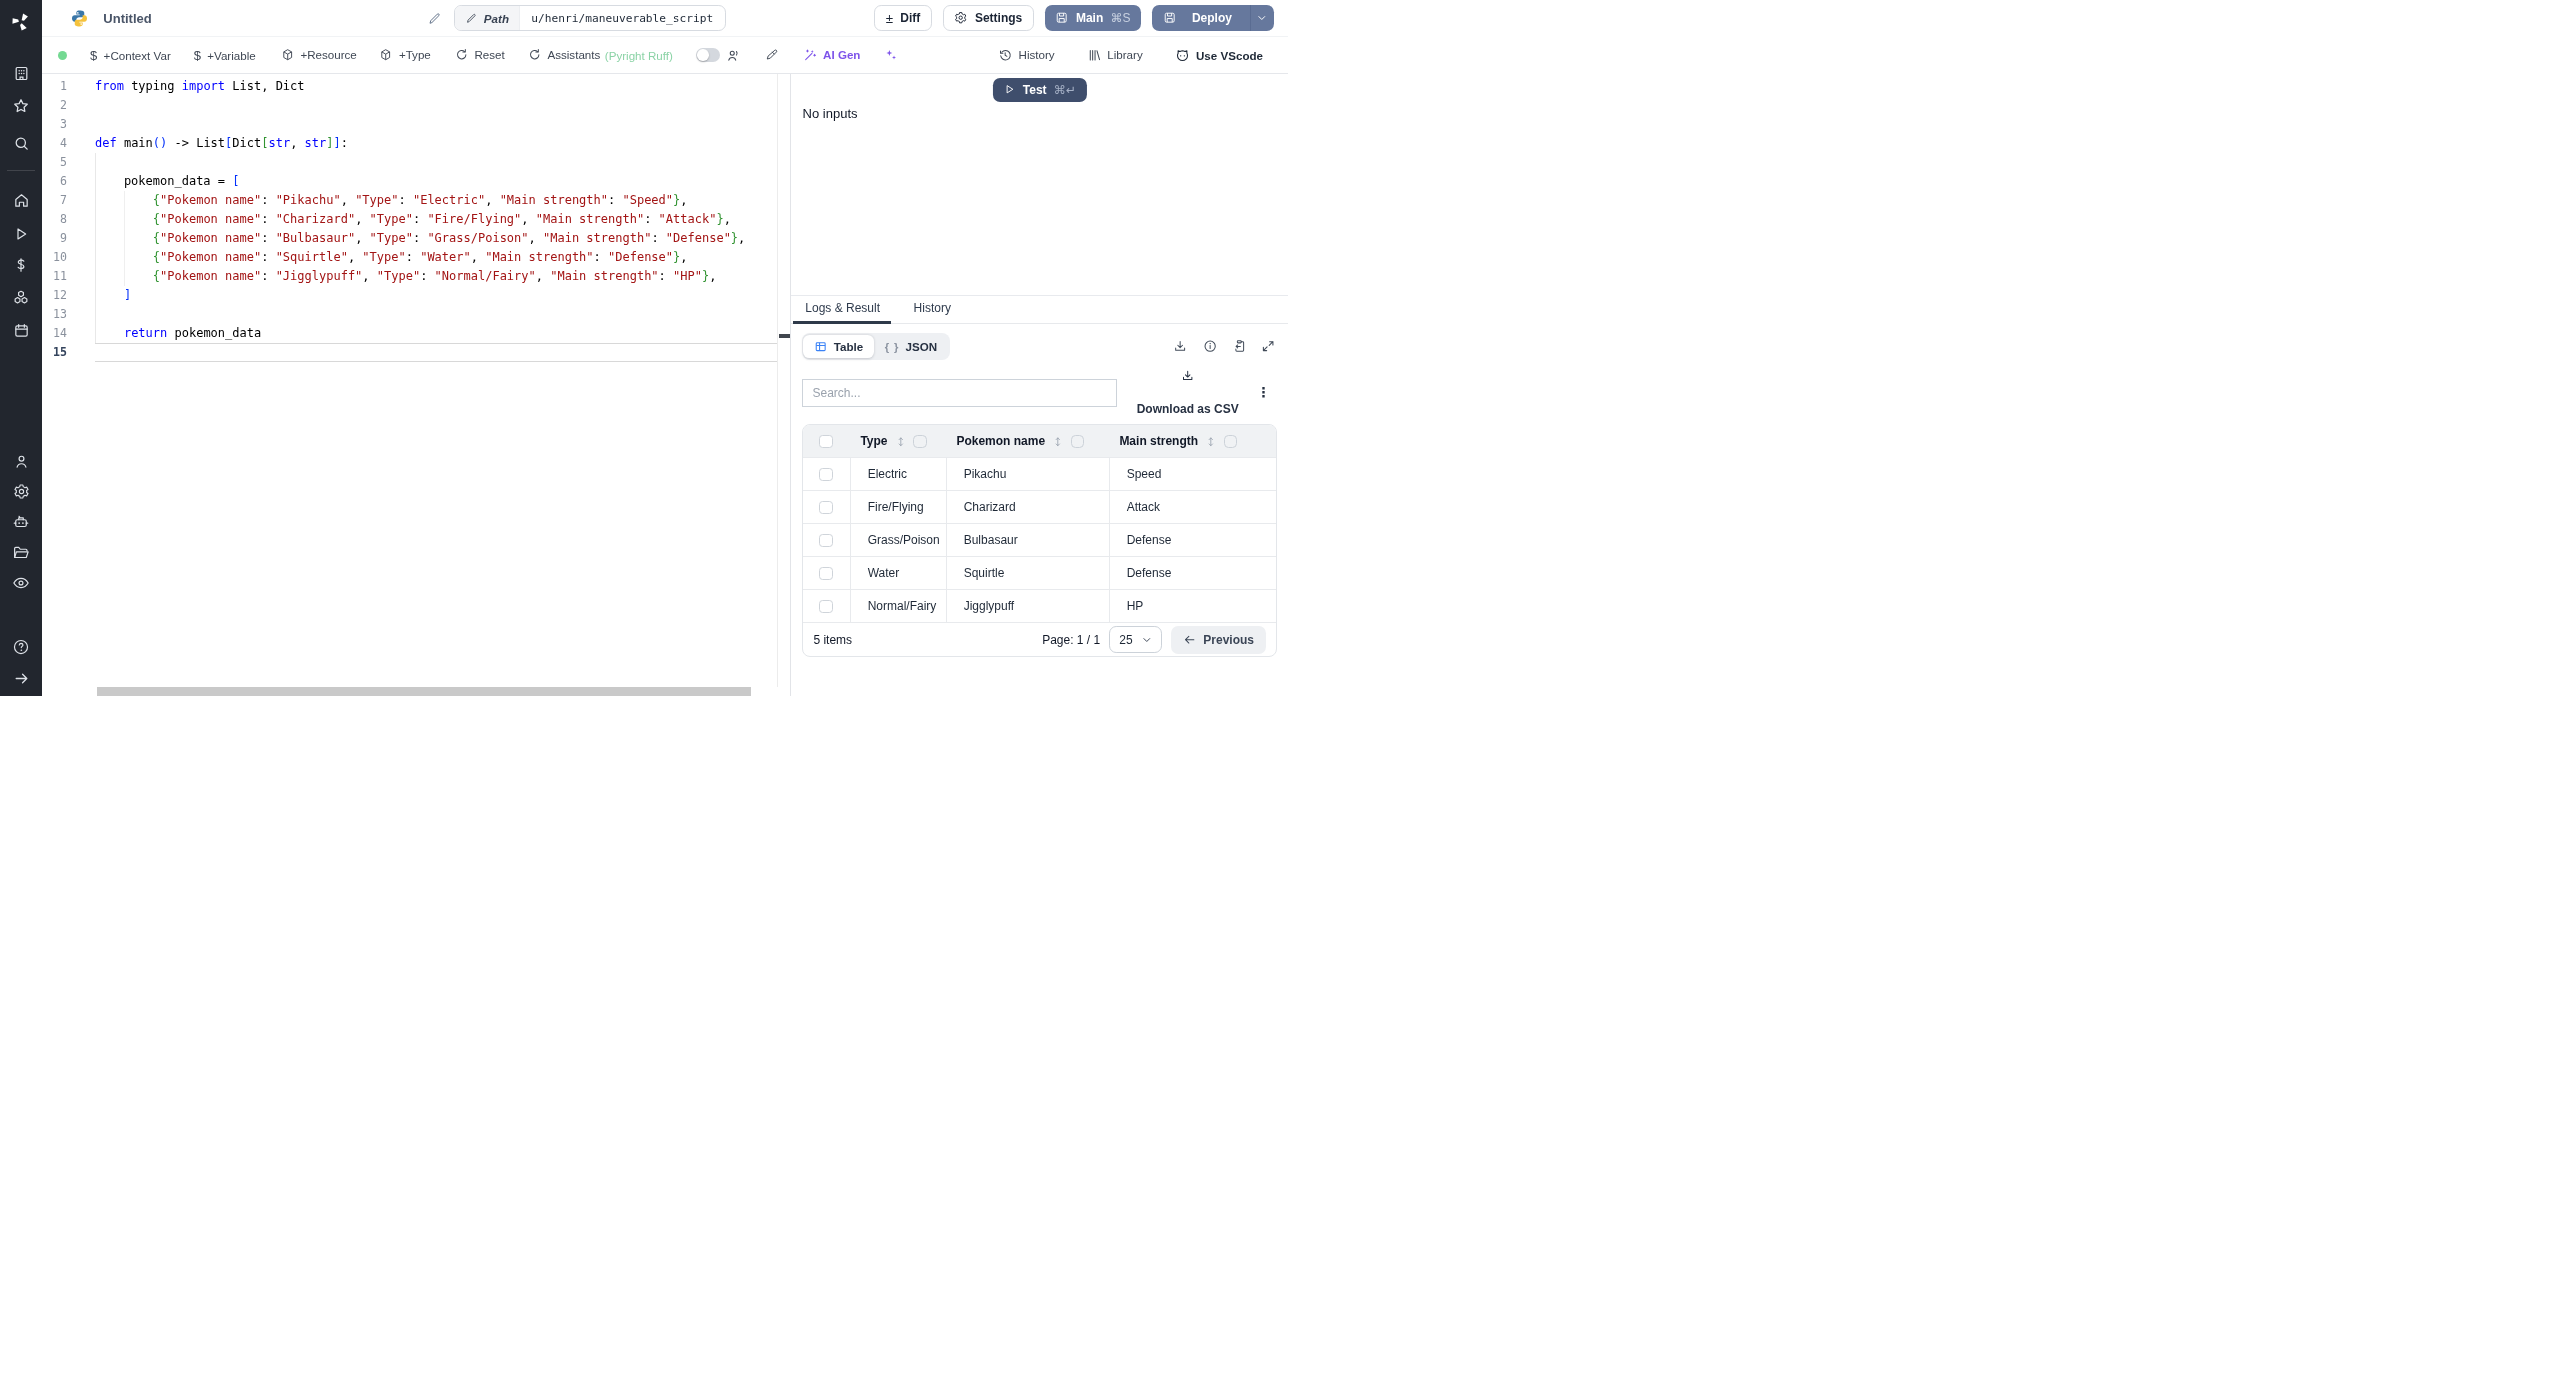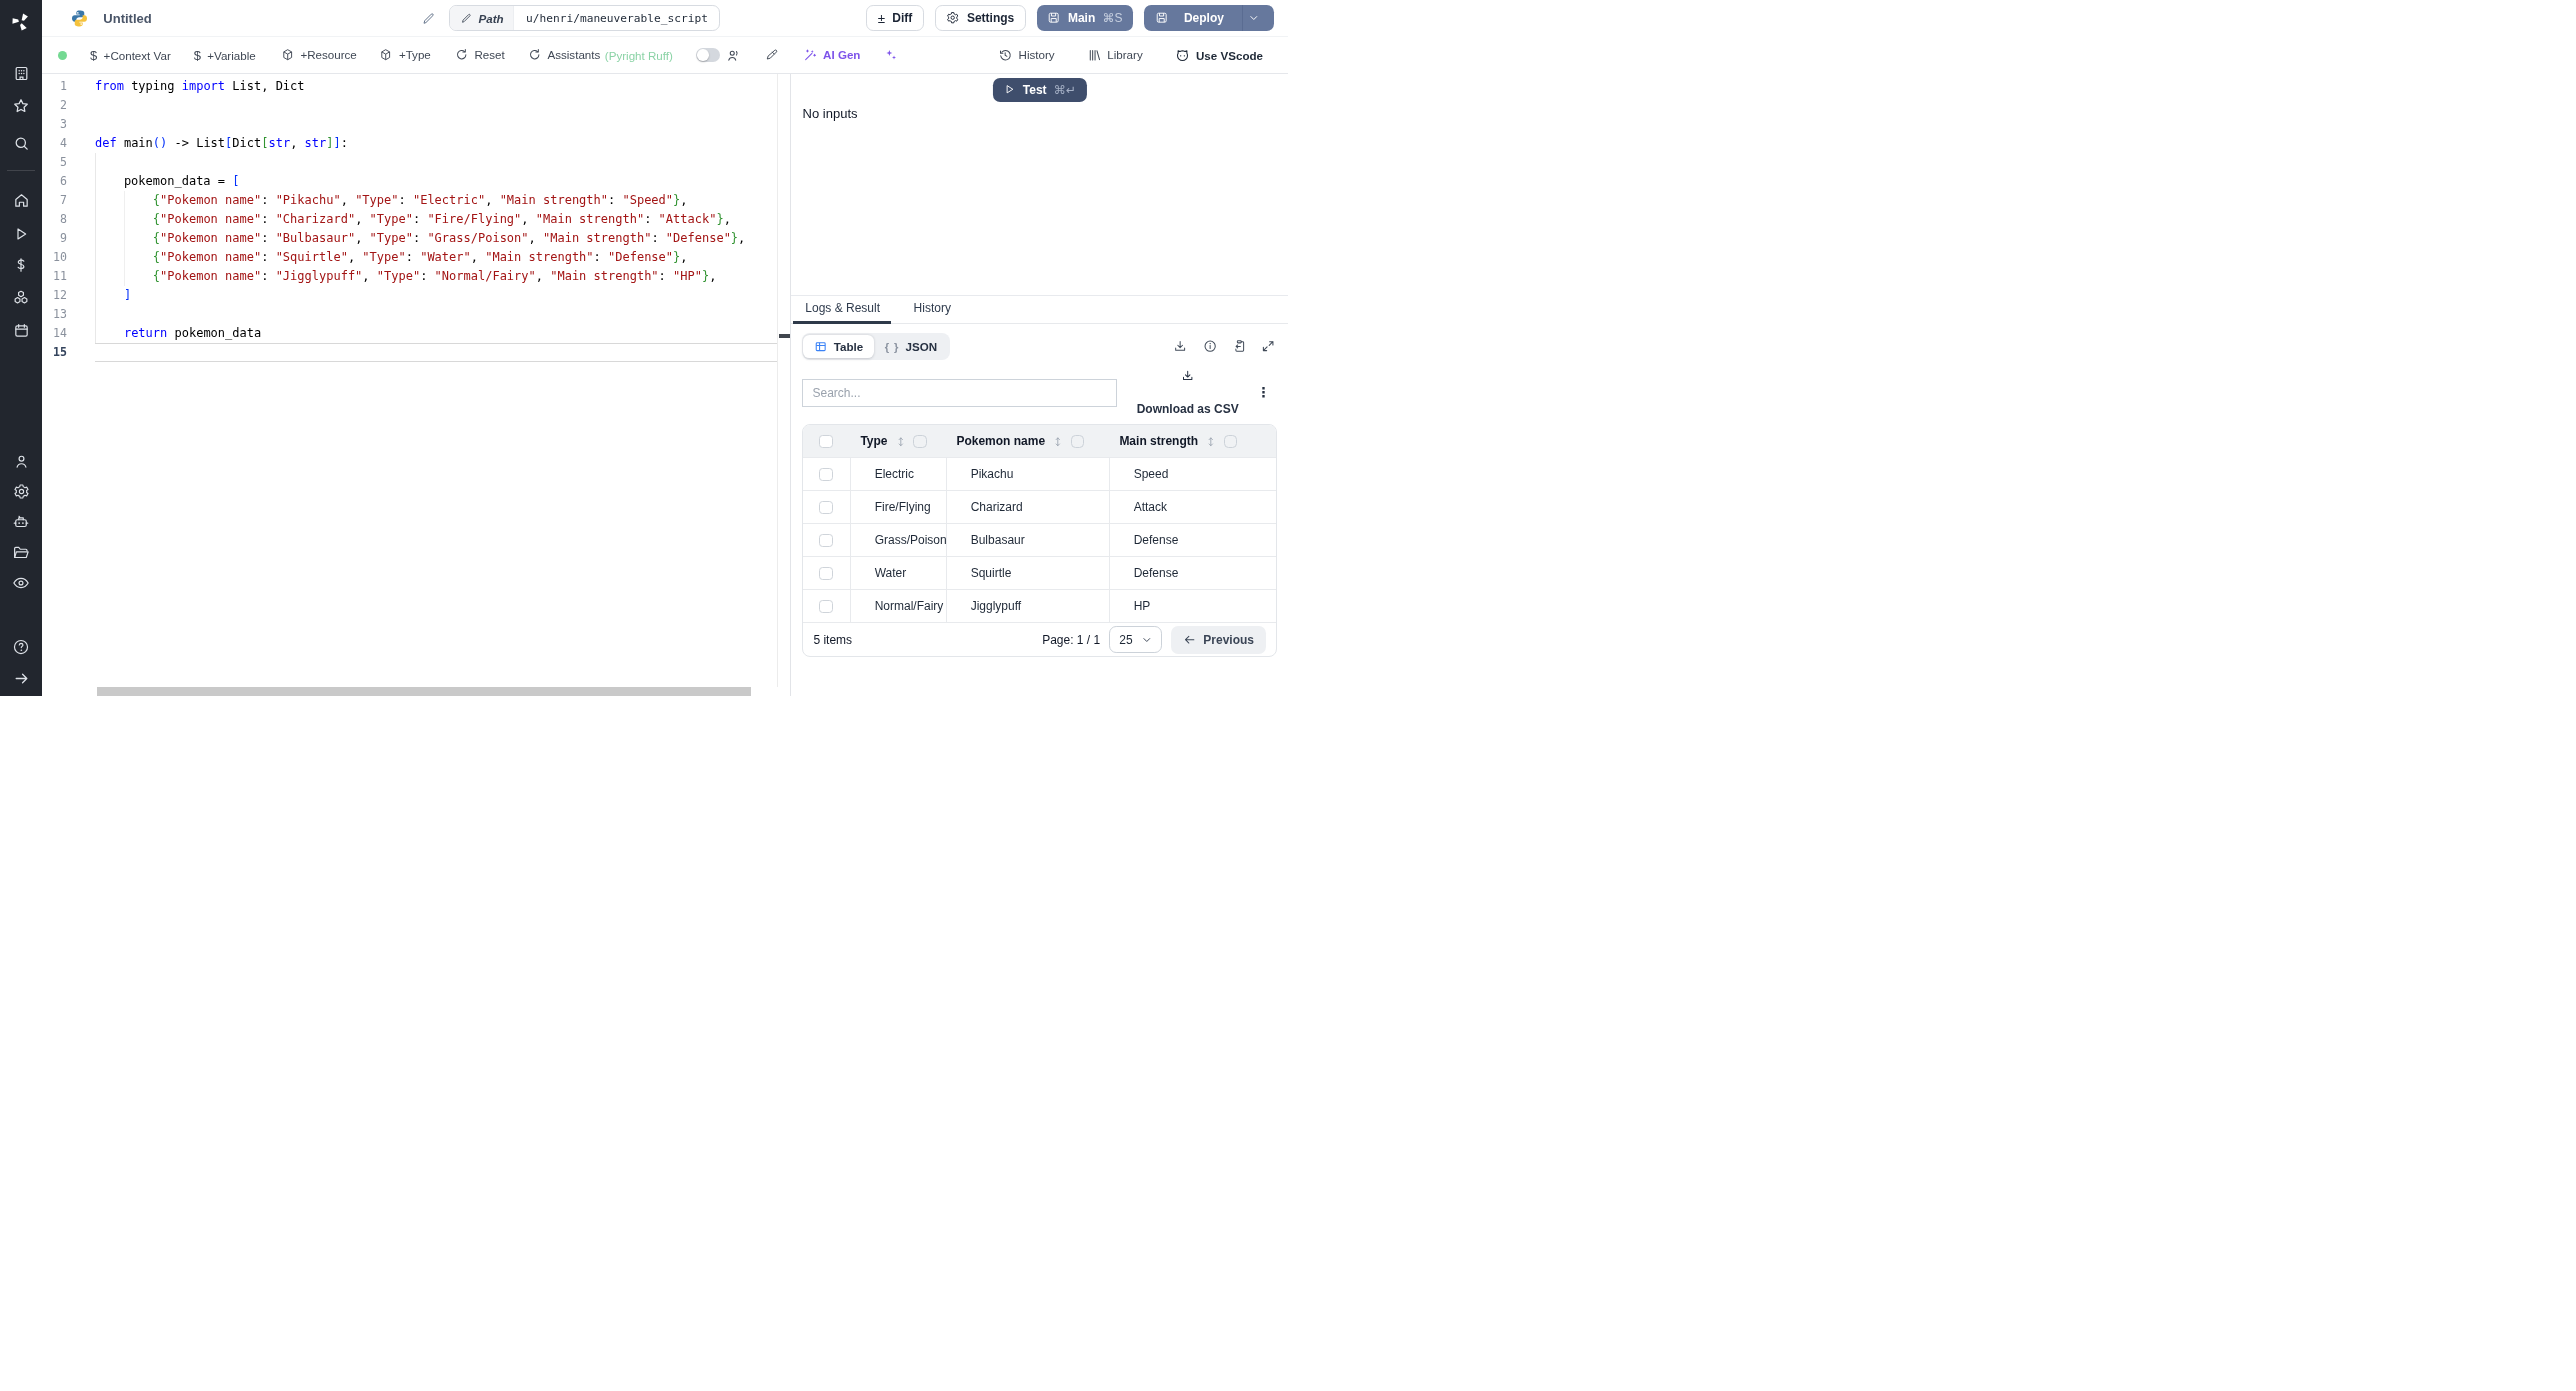--- a/index.html
+++ b/index.html
@@ -18,21 +18,21 @@
   .topbar { height:37px; display:flex; align-items:center; padding:0 14.3px 0 28px; border-bottom:0.9px solid #f1f3f5; flex-shrink:0; }
   .title { margin-left:14.3px; font-size:13px; font-weight:700; color:#4a5568; }
   .sp2 { flex:2; } .sp1 { flex:1; }
   .pencil-btn { color:#64748b; display:flex; cursor:pointer; }
   .pathpill { display:flex; align-items:center; height:26px; border:0.9px solid #d7dbe1; border-radius:7.2px; overflow:hidden; margin-left:12.5px; cursor:pointer; background:#fff; }
   .path-left { display:flex; align-items:center; gap:6.3px; background:#f4f5f7; padding:0 9.8px; height:100%; color:#374151; font-weight:600; font-size:11.6px; border-right:0.9px solid #eceef1;font-style:italic; }
   .path-val { padding:0 11.6px; font-family:"DejaVu Sans Mono","Liberation Mono",monospace; font-size:11.2px; color:#1f2937; }
   .btn { display:flex; align-items:center; gap:7.2px; height:26px; border:0.9px solid #d7dbe1; border-radius:7.2px; padding:0 10.7px; font-size:12px; font-weight:600; color:#1b2434; background:#fff; margin-left:10.7px; cursor:pointer; white-space:nowrap; }
   .btn.primary { background:#66789d; border:none; color:#fff; }
   .kbd-muted { color:#c7d0e0; font-weight:500; }
-  .btn.deploy { padding-right:8px;gap:16px; }
+  .btn.deploy { padding-right:0;gap:16px; }
   .dp-chev { display:flex; align-items:center; justify-content:center; width:24px; height:100%; border-left:0.9px solid #5a6c92; margin-left:1.8px; }
 
   
   .toolbar { height:37px; display:flex; align-items:center; padding:0 25px 0 10.7px; border-bottom:0.9px solid #e5e7eb; font-size:11.6px; color:#3f4754; flex-shrink:0; }
   .dot { width:9px; height:9px; border-radius:50%; background:#74d992; margin-left:5.4px; flex-shrink:0; }
   .titem { display:flex; align-items:center; gap:6.3px; cursor:pointer; white-space:nowrap; font-weight:500; }
   .assist-detail { color:#8bd3a6; font-weight:500; margin-left:4.5px; cursor:pointer; }
   .toggle { width:24px; height:14.3px; border-radius:8px; background:#d4d8de; position:relative; cursor:pointer; }
   .toggle .knob { position:absolute; left:1.3px; top:1.3px; width:11.6px; height:11.6px; border-radius:50%; background:#fff; box-shadow:0 0.9px 1.8px rgba(0,0,0,.25); }
   .purple { color:#7d53ea; font-weight:600; }
@@ -88,21 +88,21 @@
   .kebab { margin-left:18px; margin-right:7.2px; font-size:13.4px; color:#273142; cursor:pointer; font-weight:700; }
 
   .table { margin-top:8px; border:0.9px solid #e3e6ea; border-radius:8px; overflow:hidden; background:#fff; }
   .thead { display:grid; grid-template-columns:47px 96px 163px 1fr; background:#f0f2f4; height:32px; align-items:center; }
   .th { display:flex; align-items:center; gap:7.2px; font-size:12px; font-weight:700; color:#111827; padding-left:10.7px; }
   .sort { color:#9aa3af; display:flex; cursor:pointer; }
   .filterbox { width:13.4px; height:13.4px; border:1.3px solid #ccd2d9; border-radius:4.5px; cursor:pointer; flex-shrink:0; }
   .cb { width:13.4px; height:13.4px; border:1.3px solid #cfd4da; border-radius:3.6px; background:#fff; cursor:pointer; }
   .cbcell { display:flex; justify-content:center; align-items:center; height:100%; }
   .trow { display:grid; grid-template-columns:47px 96px 163px 1fr; height:33px; border-top:0.9px solid #e8eaed; font-size:12px; color:#1f2937; }
-  .td { padding-left:24px; display:flex; align-items:center; border-left:0.9px solid #e8eaed; }
+  .td { padding-left:17px; display:flex; align-items:center; border-left:0.9px solid #e8eaed; }
   .tfoot { display:flex; align-items:center; border-top:0.9px solid #e8eaed; height:34px; padding:0 10.7px; font-size:12px; color:#111827; }
   .tfoot-right { margin-left:auto; display:flex; align-items:center; gap:9px; }
   .pagesel { display:flex; align-items:center; gap:8px; border:0.9px solid #ccd2d9; border-radius:7.2px; height:27px; padding:0 9px; cursor:pointer; background:#fff; color:#1f2937; }
   .prevbtn { display:flex; align-items:center; gap:7.2px; background:#eef0f3; border:none; border-radius:7.2px; height:28px; padding:0 11.6px; color:#3b4556; font-weight:600; font-size:12px; cursor:pointer; font-family:inherit; }
 </style>
 </head>
 <body>
 
 <div class="app">
 

